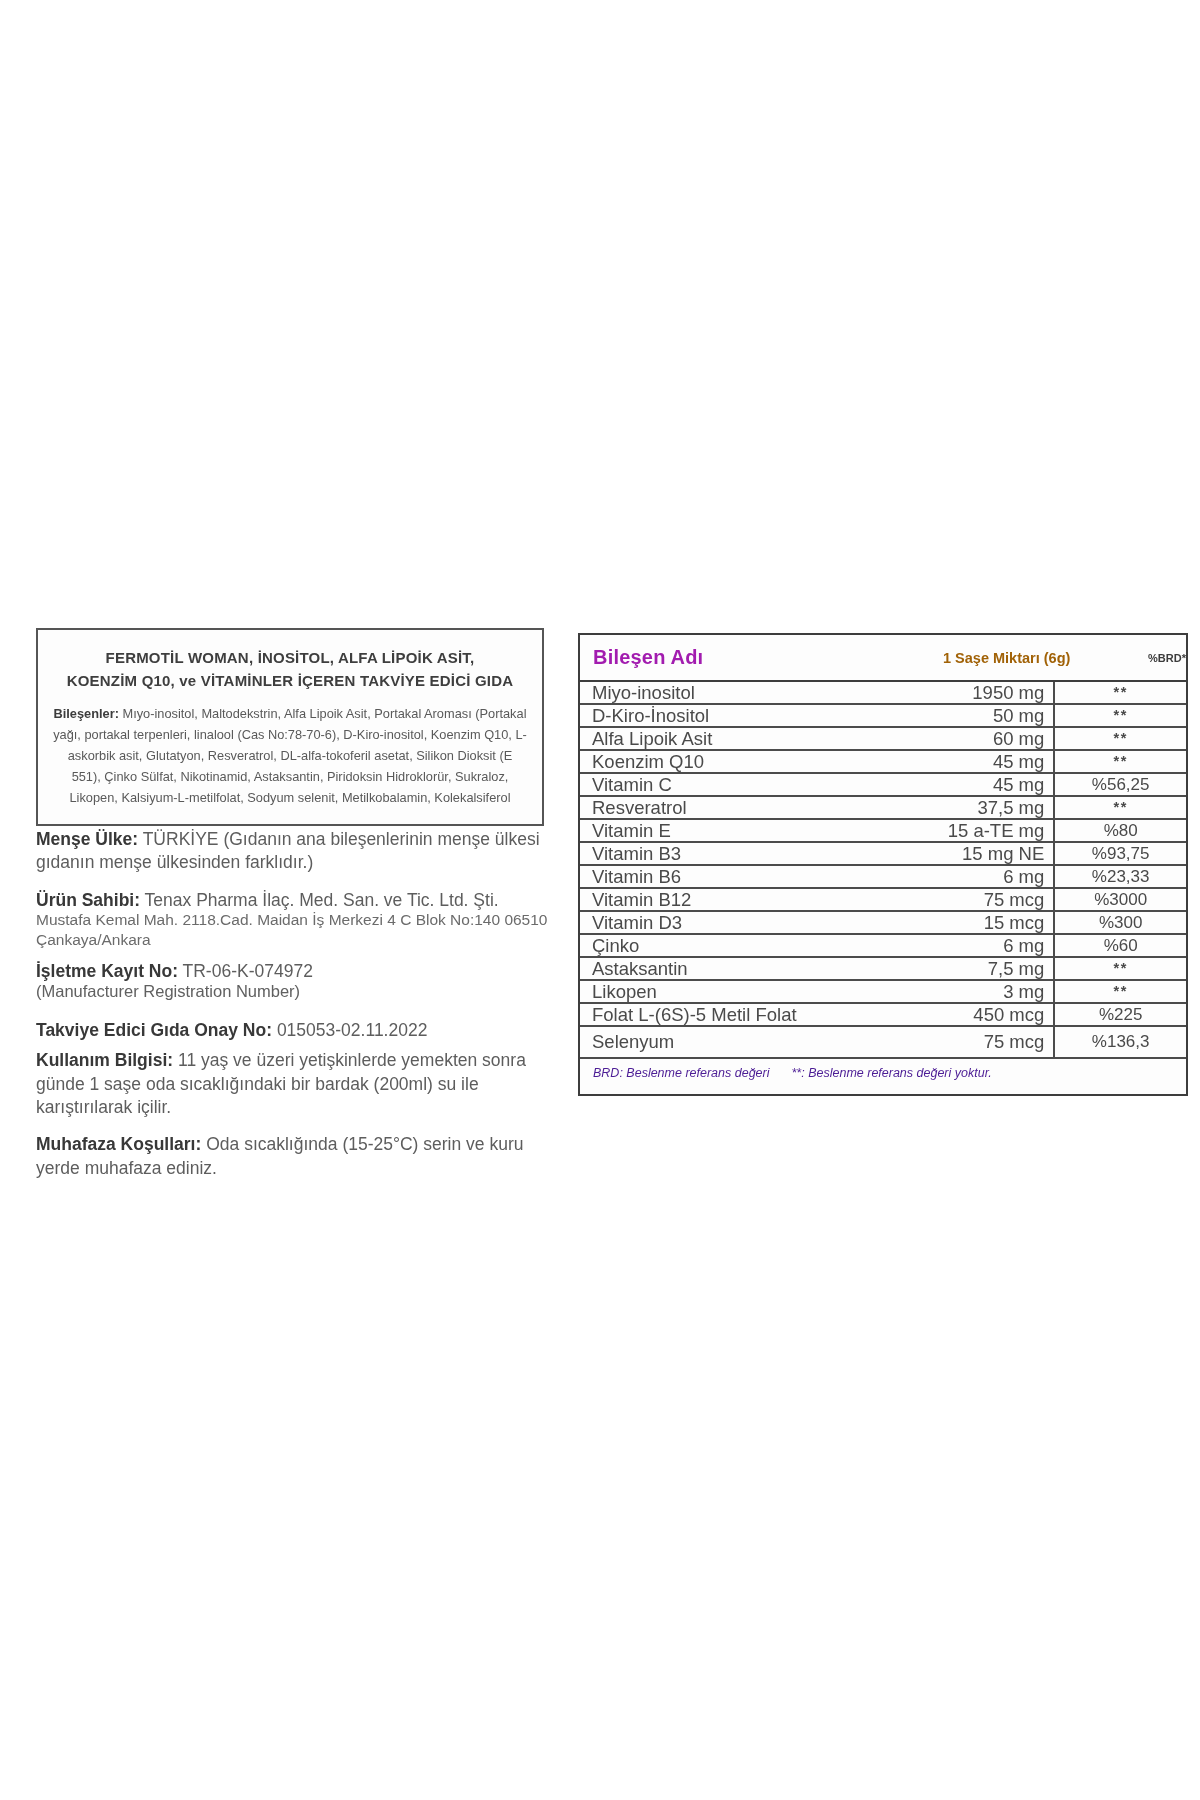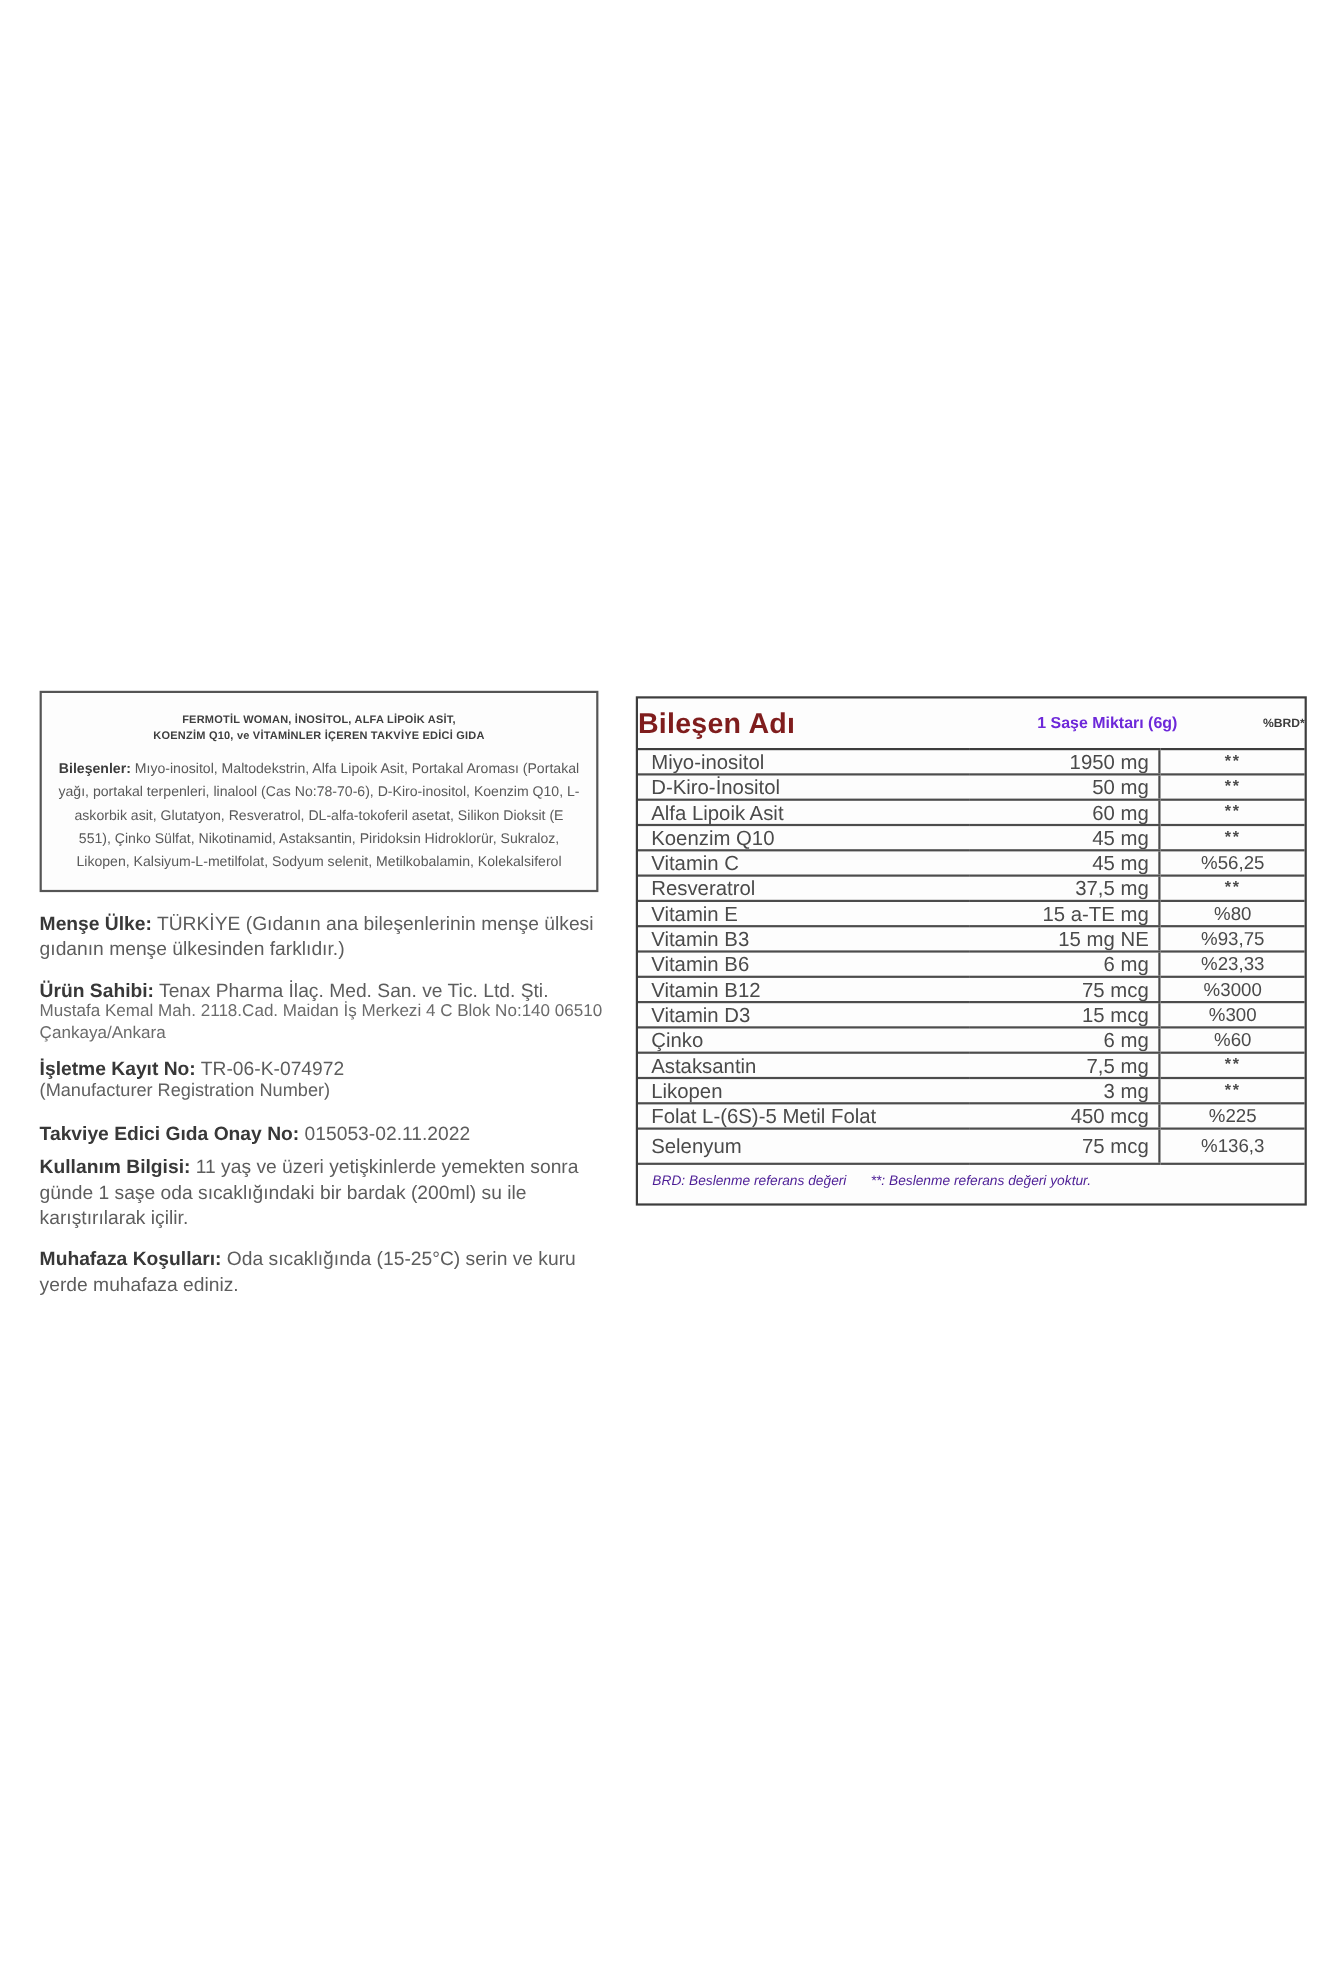--- a/index.html
+++ b/index.html
@@ -13,21 +13,21 @@
   
   .ing-box {
     position: absolute; left: 36px; top: 628px; width: 508px;
     box-sizing: border-box;
     border: 2px solid #555555;
     background: #fdfdfd;
     padding: 17px 14px 15px 14px;
     text-align: center;
   }
   .ing-title {
-    font-size: 10px; font-weight: bold; color: #3e3e3e;
+    font-size: 15px; font-weight: bold; color: #3e3e3e;
     line-height: 1.5; letter-spacing: 0.2px;
   }
   .ing-body {
     margin-top: 11px; font-size: 12.8px; color: #595959; line-height: 1.65;
   }
   .ing-body .ing-label { font-weight: bold; color: #3c3c3c; }
 
   
   .info {
     position: absolute; left: 36px; top: 828px; width: 512px;
@@ -48,24 +48,24 @@
   .facts table { width: 100%; border-collapse: collapse; table-layout: fixed; }
   .facts col.c-name { width: 300px; }
   .facts col.c-amount { width: 172px; }
   .facts col.c-brd { width: 131px; }
 
   .facts thead th {
     height: 45px; border-bottom: 2.5px solid #3d3d3d;
     font-weight: normal; vertical-align: middle; padding: 0;
   }
   .facts thead th.h-name {
-    text-align: left; 
-    font-size: 26px; font-weight: 600; color: #7f1d1d; letter-spacing: 0.2px;
-  }
-  .facts thead th.h-amount { text-align: right; font-size: 14.5px; font-weight: 600; color: #6d28d9; }
+    text-align: left; padding-left: 13px;
+    font-size: 20px; font-weight: 600; color: #a21caf; letter-spacing: 0.2px;
+  }
+  .facts thead th.h-amount { text-align: right; font-size: 14.5px; font-weight: 600; color: #a16207; }
   .facts thead th.h-amount span { position: relative; left: 16px; }
   .facts thead th.h-brd { text-align: right; font-size: 11px; font-weight: 600; color: #3c3c3c; }
 
   .facts tbody td {
     padding: 0; height: 21px; line-height: 21px;
     font-size: 18.5px; color: #4a4a4a;
     border-bottom: 2px solid #4c4c4c;
     white-space: nowrap; overflow: hidden;
   }
   .facts tbody td.name { padding-left: 12px; text-align: left; }

